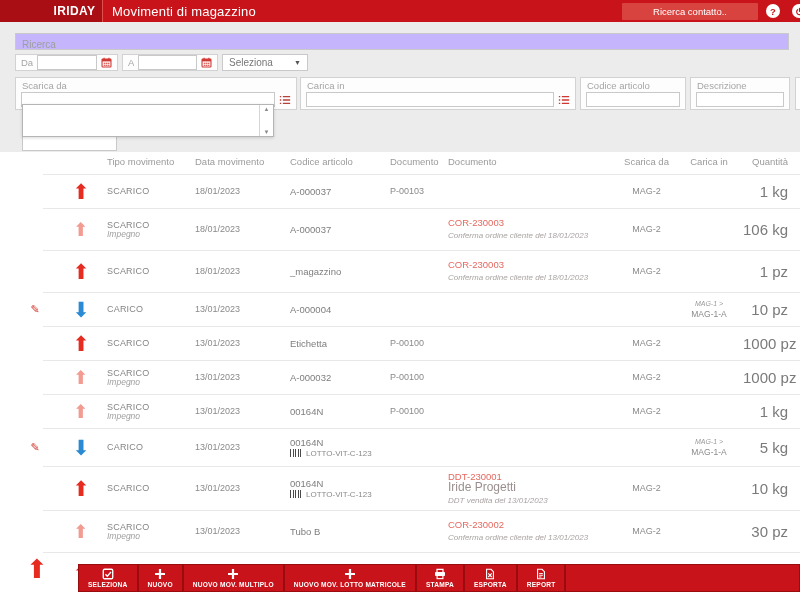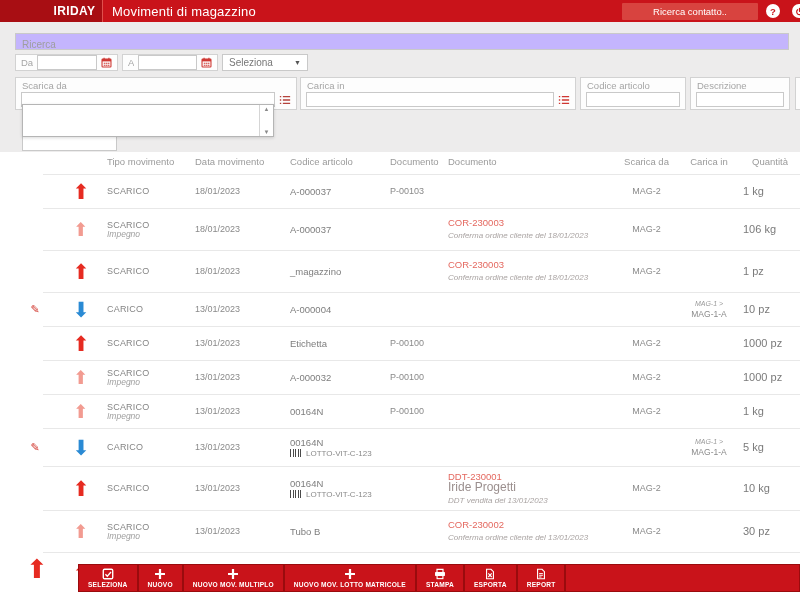--- a/index.html
+++ b/index.html
@@ -72,21 +72,21 @@
            background:repeating-linear-gradient(90deg,#4a4a4a 0 1px,transparent 1px 2.6px);}
   .lot-text{font-size:8px;color:#8a8a8a;}
   .c-doc{line-height:11px;}
   .doc-code{font-size:9.5px;color:#e4685f;}
   .doc-line2{font-size:12px;color:#9b8f8e;}
   .doc-note{font-size:8px;color:#a9a3a2;font-style:italic;margin-top:2px;}
   .c-from{text-align:center;}
   .c-to{text-align:center;line-height:10px;}
   .to-small{font-size:7px;font-style:italic;color:#9a9a9a;}
   .to-main{font-size:8.5px;color:#8a8a8a;}
-  .c-qty{text-align:left;font-size:11px;color:#7a7a7a;}
+  .c-qty{text-align:right;font-size:15px;color:#7a7a7a;}
 
   
   .stray-arrow{position:absolute;left:26px;top:556px;font-size:26px;color:#e62b21;z-index:2;line-height:1;}
 
   
   .toolbar{position:absolute;left:78px;right:0;top:564px;height:28px;background:#c9131a;z-index:25;
            display:flex;border:1px solid #9a0b0d;box-sizing:border-box;}
   .tb-btn{background:#c9131a;border:0;border-right:2px solid #9a0b0d;color:#fff;cursor:pointer;
           display:flex;flex-direction:column;align-items:center;justify-content:center;gap:1px;
           padding:1px 9px;font-family:"Liberation Sans",sans-serif;flex:none;}

